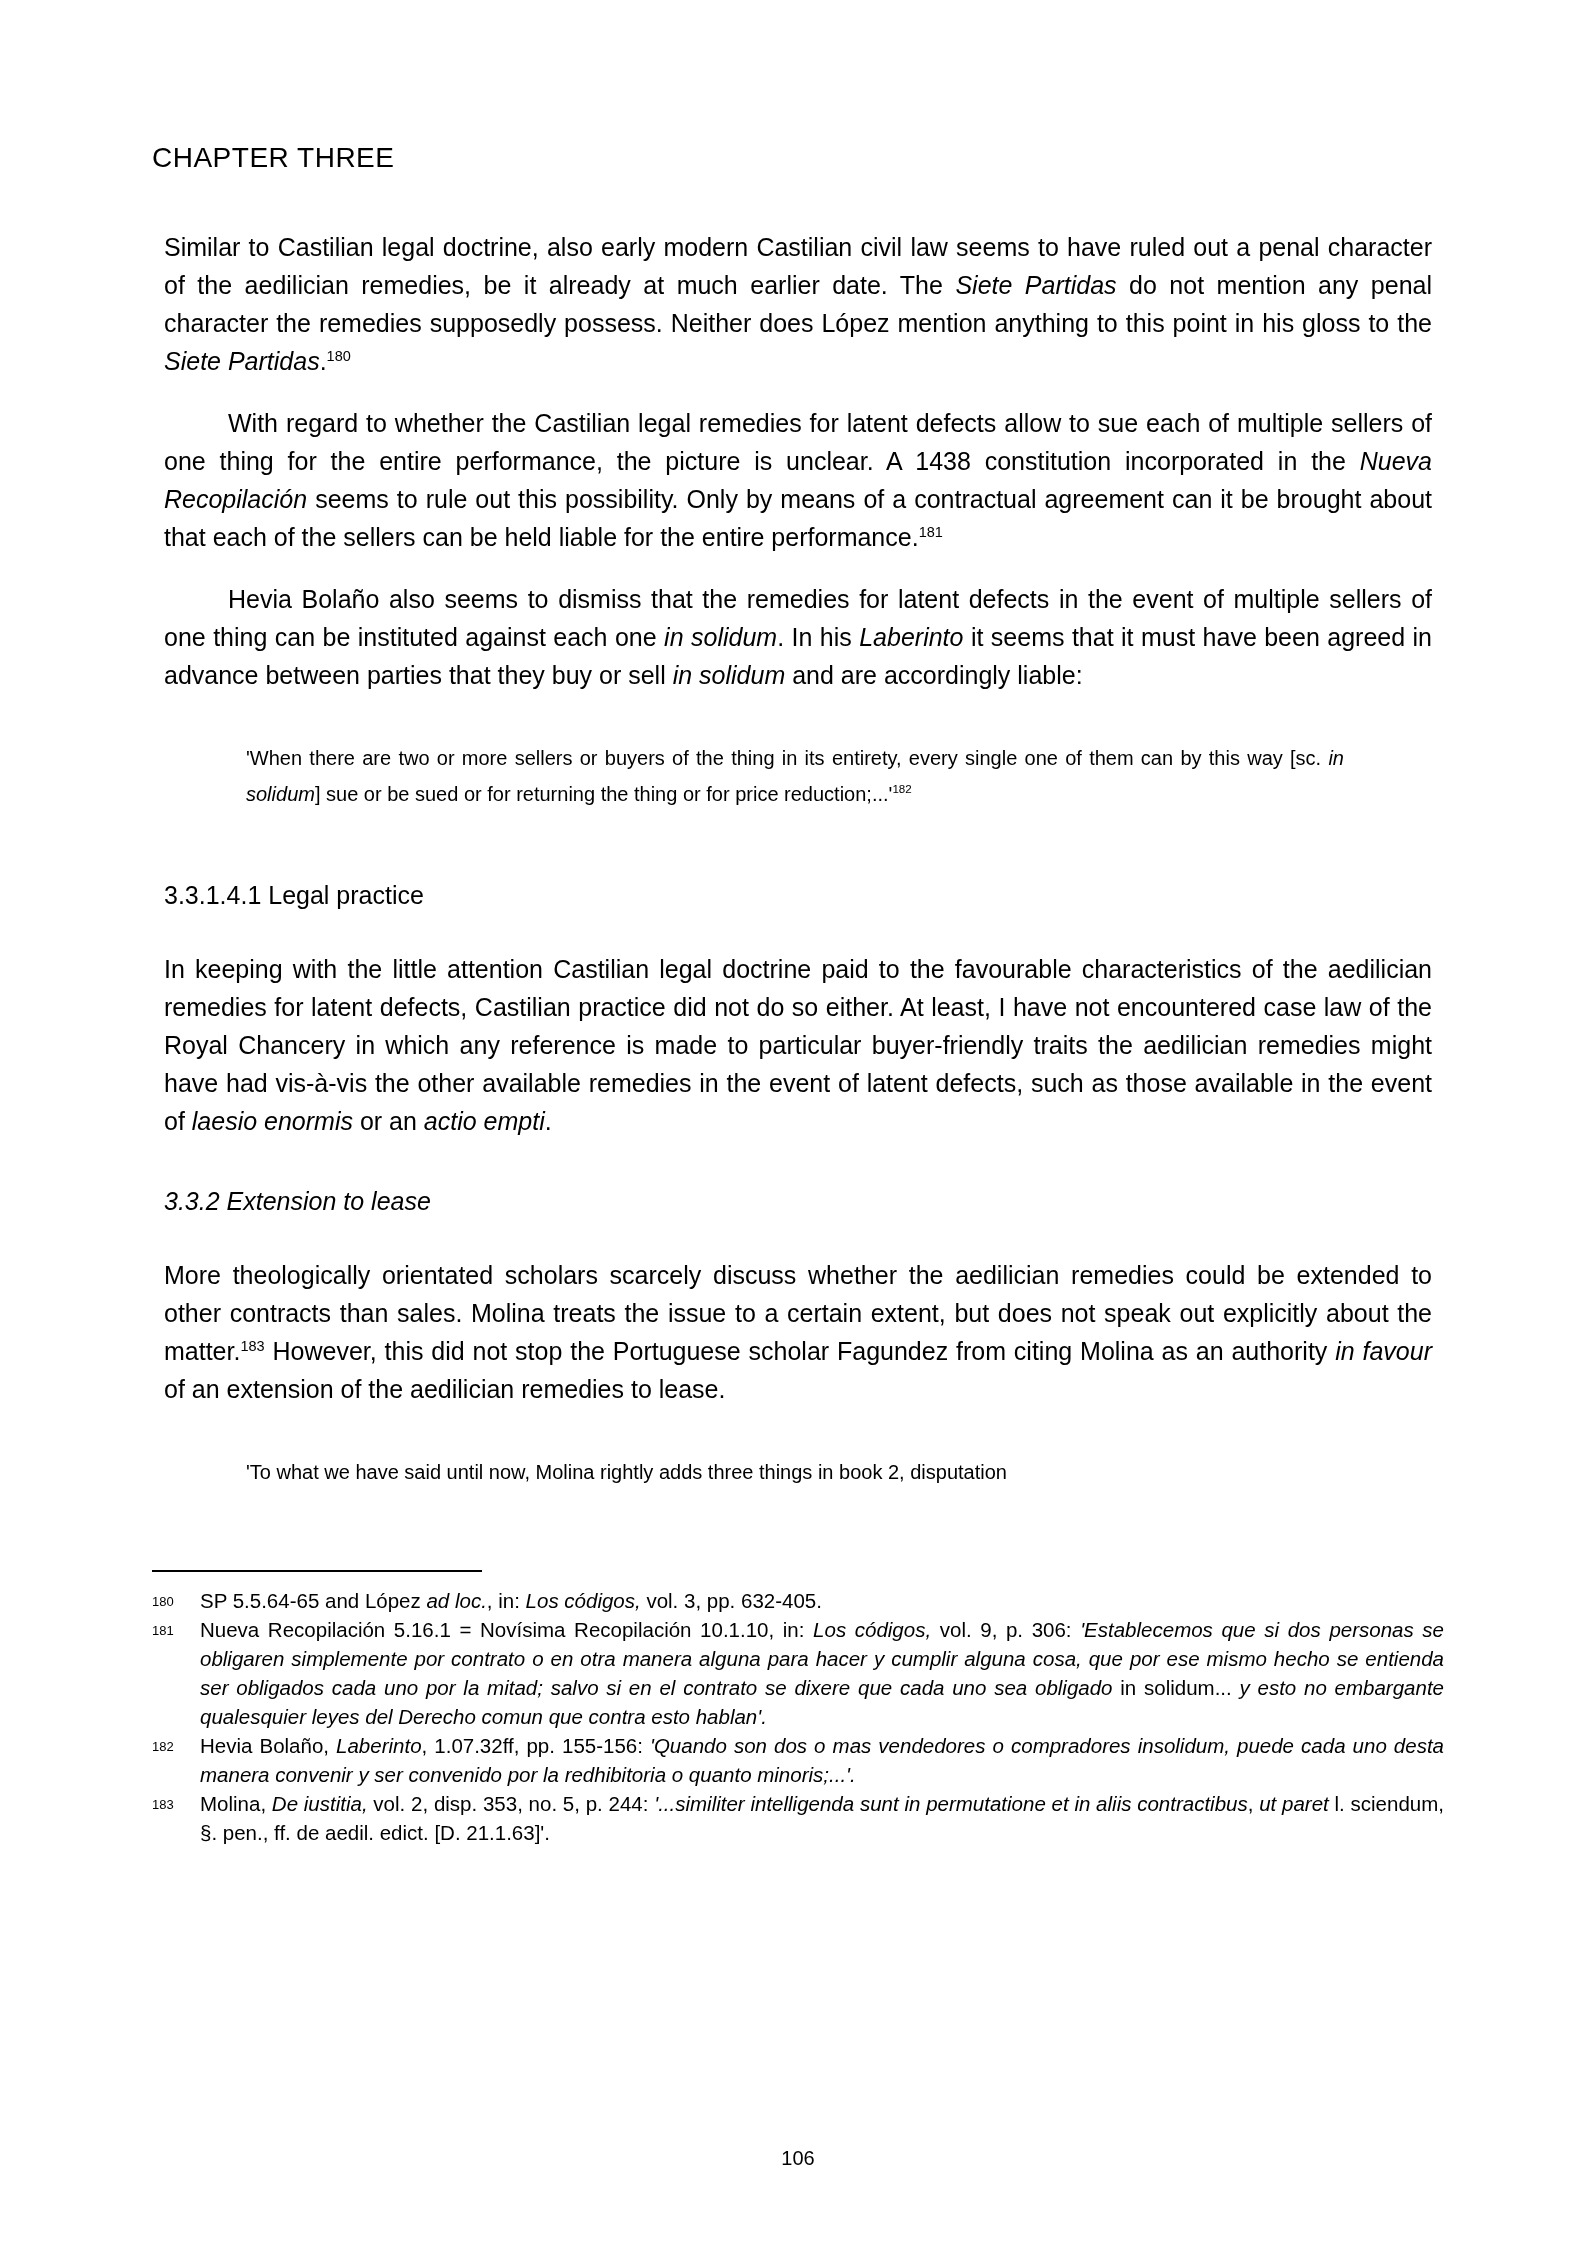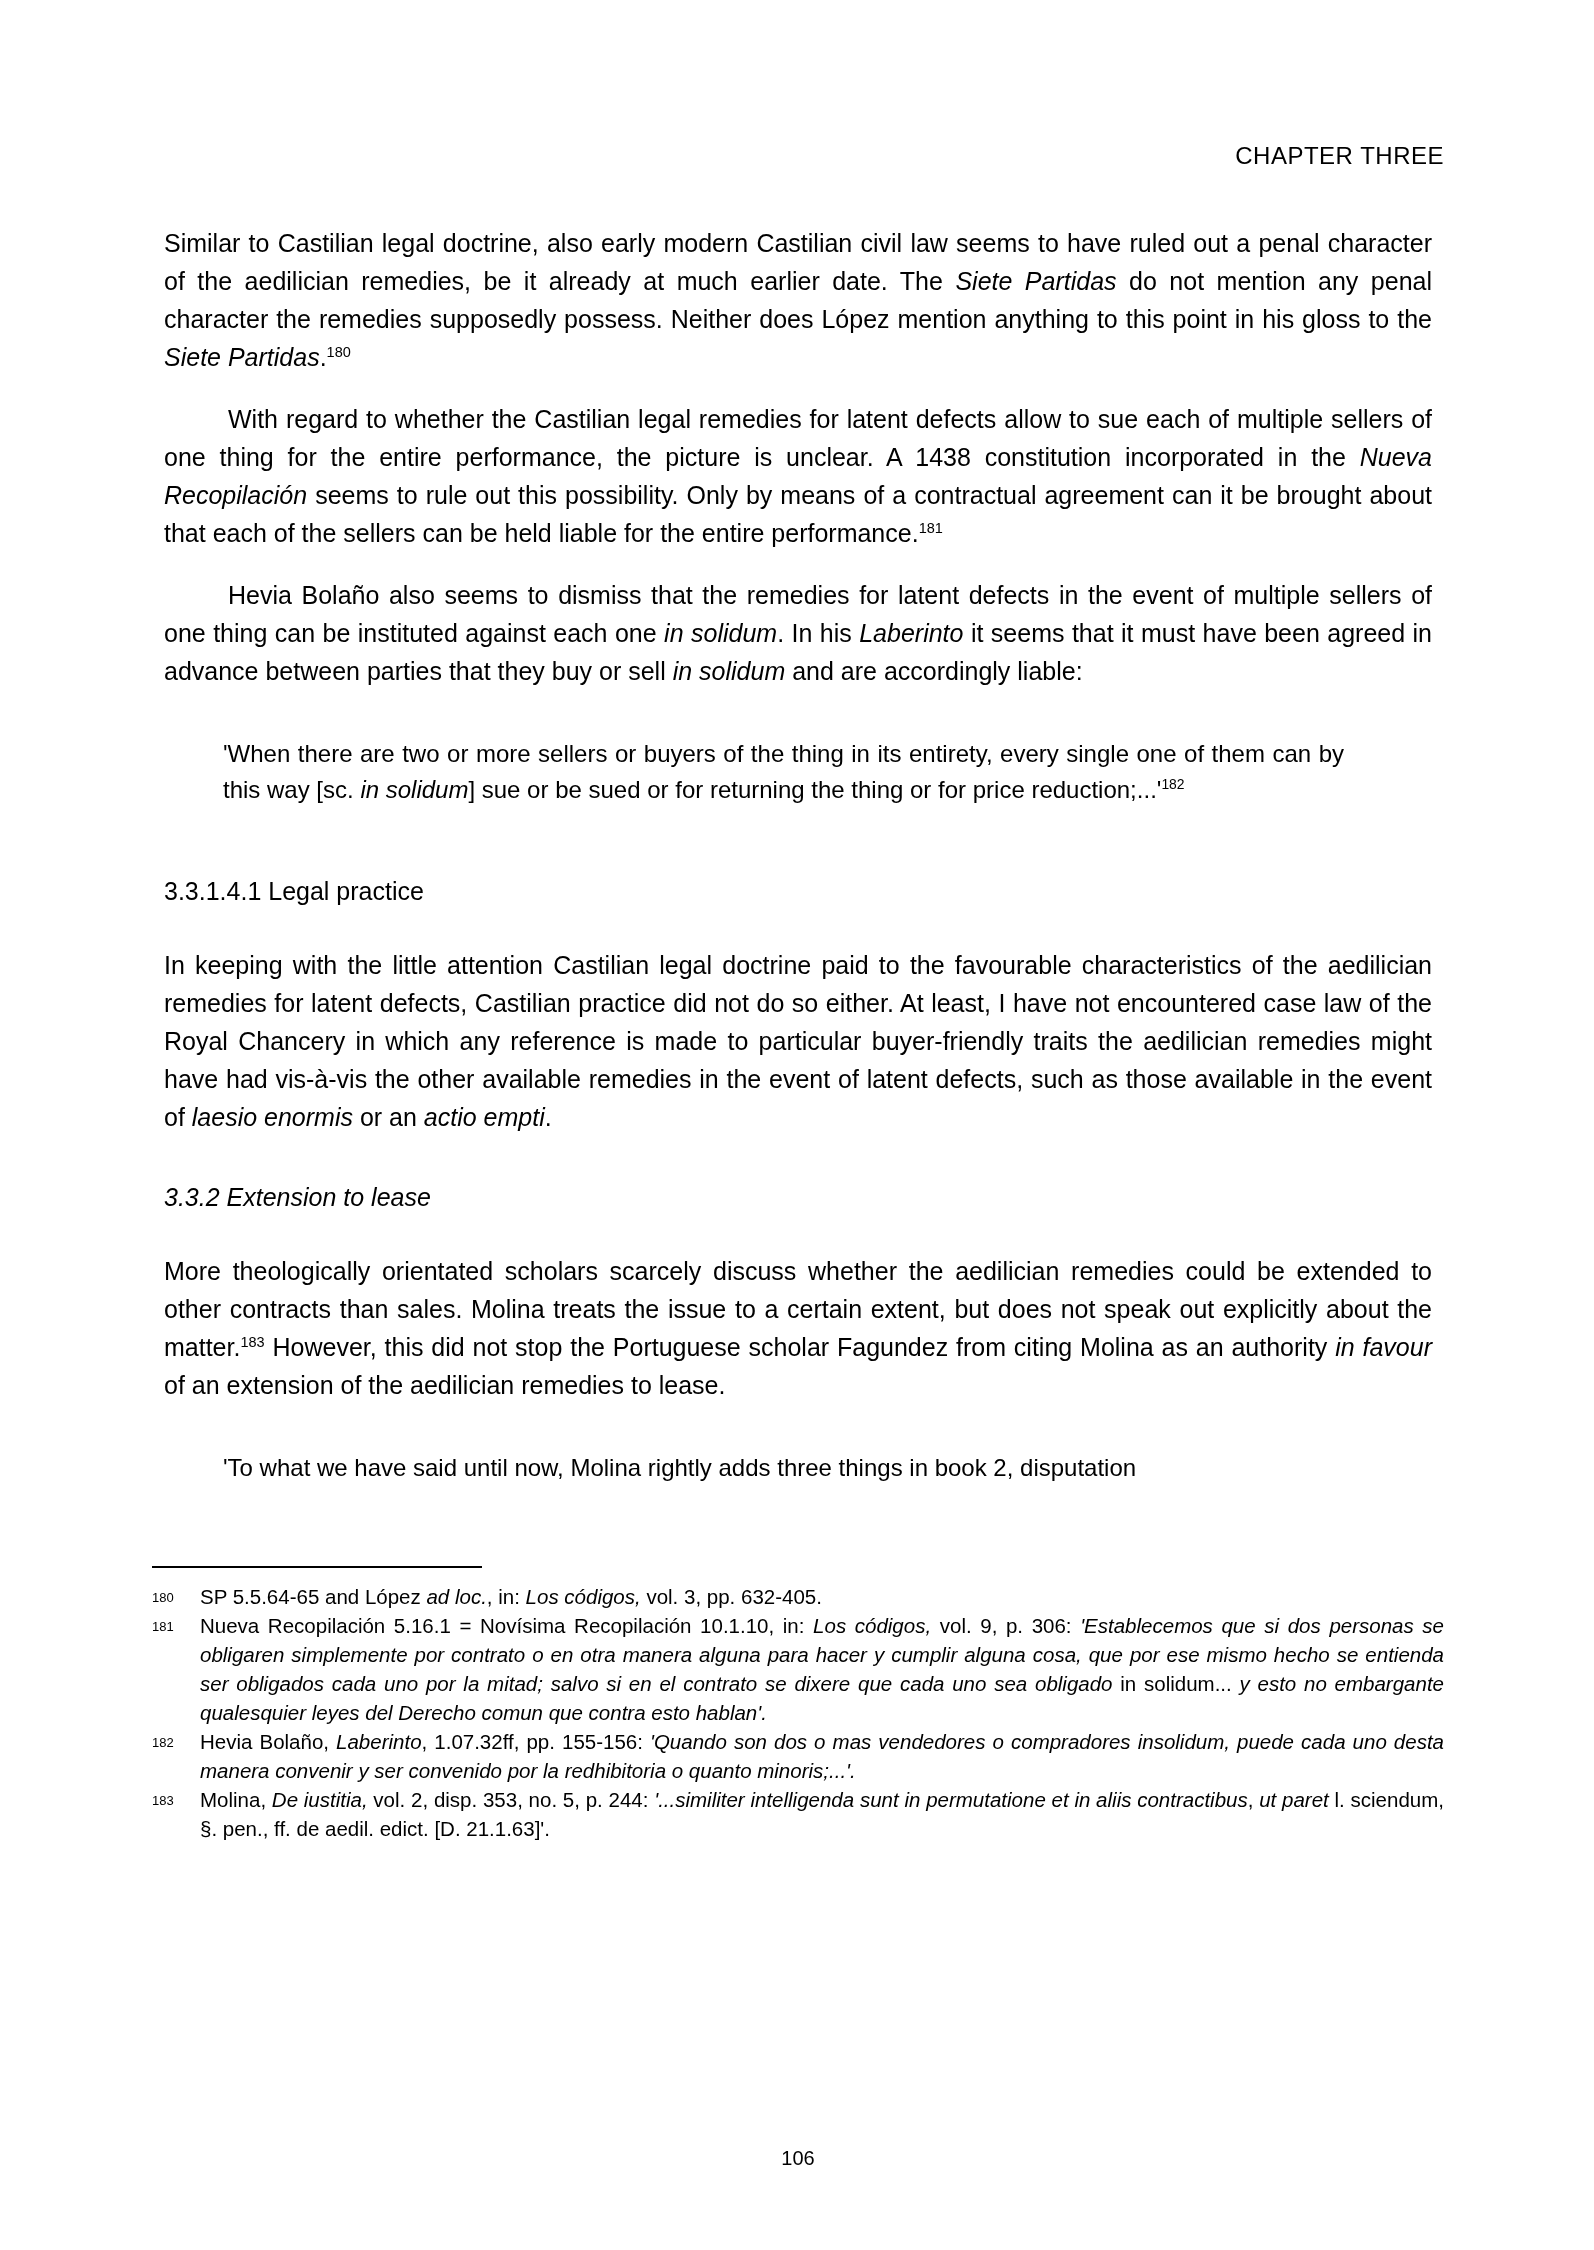--- a/index.html
+++ b/index.html
@@ -9,35 +9,35 @@
     height: 2250px;
     background: #ffffff;
     color: #000000;
     font-family: "Liberation Sans", sans-serif;
     padding: 142px 150px 58px 152px;
     display: flex;
     flex-direction: column;
     overflow: hidden;
   }
   .chapter-header {
-    text-align: right;
-    font-size: 24px;
+    text-align: left;
+    font-size: 28px;
     letter-spacing: 0.5px;
     margin: 0 0 42px 0;
   }
   .body-par {
     margin: 12px;
     font-size: 25px;
     line-height: 38px;
     text-align: justify;
   }
   .body-par.indent { text-indent: 64px; }
   .block-quote {
-    margin: 34px 100px 34px 71px;
-    font-size: 24px;
+    margin: 34px 100px 34px 94px;
+    font-size: 20px;
     line-height: 36px;
     text-align: justify;
   }
   .section-heading {
     font-size: 25px;
     font-weight: normal;
     margin: 34px 0 28px 12px;
     line-height: 30px;
   }
   .section-heading.italic { font-style: italic; }

